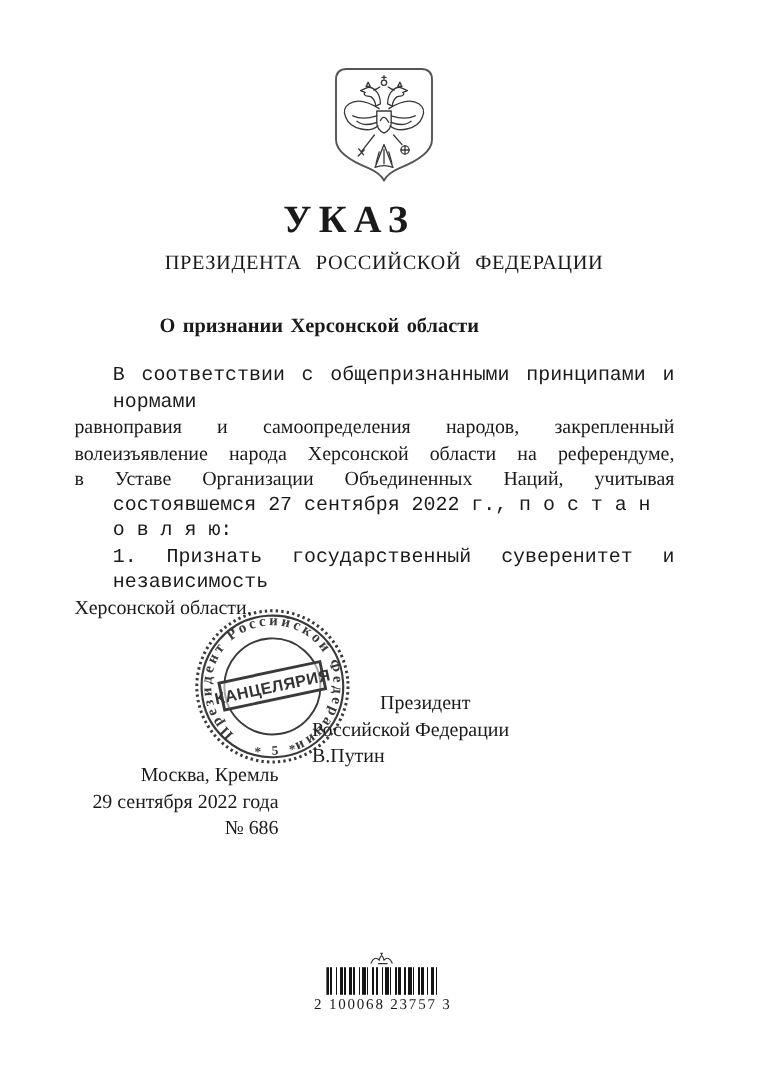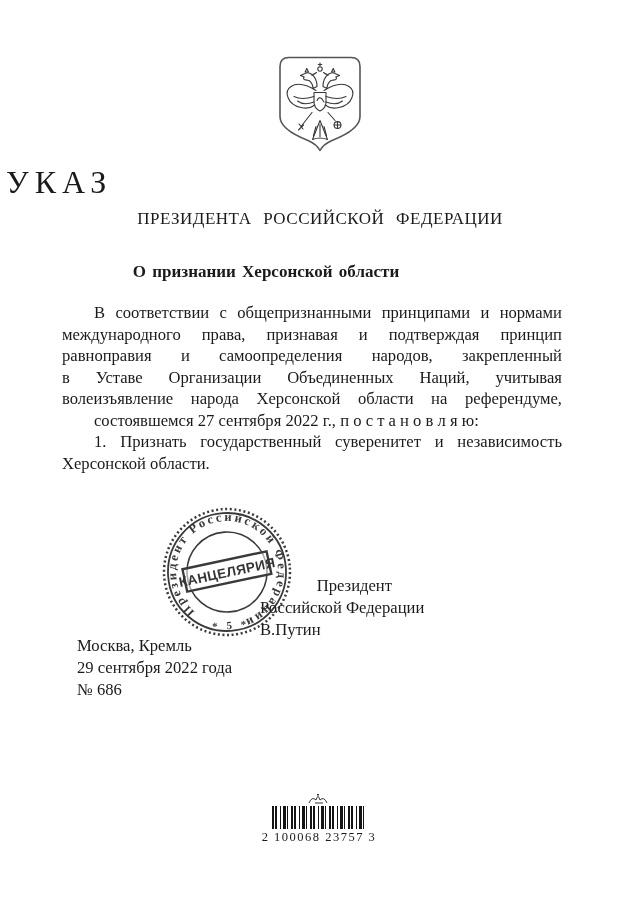--- a/index.html
+++ b/index.html
@@ -9,59 +9,59 @@
     background:#ffffff;
     margin:0 auto;
     font-family:"Liberation Serif", serif;
     color:#1a1a1a;
     overflow:hidden;
   }
   
   .emblem{position:absolute;left:279px;top:56px;width:82px;height:96px;}
   .title-word{
     position:absolute;left:0;top:164px;width:576px;
-    text-align:left;font-size:32px;font-weight:normal;
+    text-align:center;font-size:32px;font-weight:bold;
     letter-spacing:6px;text-indent:6px;
   }
   .title-line2{
     position:absolute;left:0;top:209px;width:640px;
     text-align:center;font-size:17px;font-weight:normal;
     word-spacing:7px;letter-spacing:.5px;
   }
   .subject{
     position:absolute;left:0;top:262px;width:532px;
     text-align:center;font-size:17px;font-weight:bold;
     word-spacing:2px;
   }
   
   .body-text{
     position:absolute;left:62px;top:302px;width:500px;
     font-size:16.6px;line-height:21.5px;
   }
   .bline{white-space:normal;}
   .bline.just{text-align:justify;text-align-last:justify;}
-  .bline.ind{padding-left:32px;}
+  .bline.ind{padding-left:32px;font-family:Liberation Mono, monospace;}
   
   .signature{
     position:absolute;left:230px;top:575px;
     font-size:16.6px;line-height:22px;
   }
   .sig-line1{width:162px;text-align:right;}
   .sig-row{display:flex;align-items:baseline;flex-direction:column;}
   .sig-name{margin-left:30px;}
   
   .stamp{
     position:absolute;left:155px;top:500px;width:144px;height:144px;
     transform:rotate(-4deg);
     opacity:.92;
   }
   
   .issuance{
     position:absolute;left:77px;top:635px;
-    font-size:16.6px;line-height:21.8px;
+    font-size:16.6px;line-height:21.8px;text-align:right;
   }
   
   .barcode-wrap{
     position:absolute;left:258px;top:792px;width:122px;
     text-align:center;
   }
   .barcode-emblem{display:block;margin:0 auto 1px auto;width:26px;height:13px;}
   .barcode-bars{
     width:94px;height:23px;margin:0 auto;
     background:
@@ -118,24 +118,23 @@
       <path d="M58.5 65.1 v6.8 M55.1 68.5 h6.8"></path>
     </g>
   </svg>
 
   <div class="title-word">УКАЗ</div>
   <div class="title-line2">ПРЕЗИДЕНТА РОССИЙСКОЙ ФЕДЕРАЦИИ</div>
   <div class="subject">О признании Херсонской области</div>
 
   <div class="body-text">
     <div class="bline just ind">В соответствии с общепризнанными принципами и нормами</div>
-    <div class="bline just">международного права, признавая и подтверждая принцип</div>
     <div class="bline just">равноправия и самоопределения народов, закрепленный</div>
+    <div class="bline just">волеизъявление народа Херсонской области на референдуме,</div>
     <div class="bline just">в Уставе Организации Объединенных Наций, учитывая</div>
-    <div class="bline just">волеизъявление народа Херсонской области на референдуме,</div>
     <div class="bline ind">состоявшемся 27 сентября 2022 г., п о с т а н о в л я ю:</div>
     <div class="bline just ind">1. Признать государственный суверенитет и независимость</div>
     <div class="bline">Херсонской области.</div>
   </div>
 
   <div class="signature">
     <div class="sig-line1">Президент</div>
     <div class="sig-row">
       <span>Российской Федерации</span>
       <span class="sig-name">В.Путин</span>

